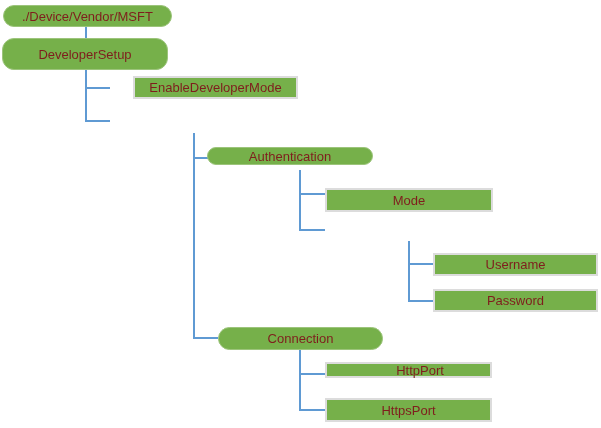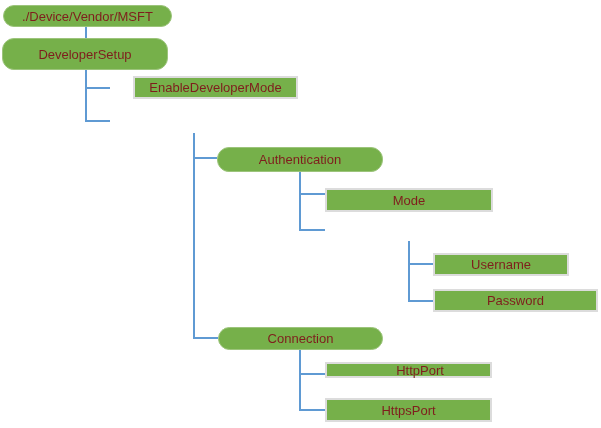--- a/index.html
+++ b/index.html
@@ -69,26 +69,26 @@
   <div class="conn h" style="left:299px; top:373px; width:26px;"></div>
   <div class="conn h" style="left:299px; top:409px; width:26px;"></div>
 
   <div class="node pill" style="left:3px; top:5px; width:169px; height:22px;">./Device/Vendor/MSFT</div>
 
   <div class="node pill" style="left:2px; top:38px; width:166px; height:32px;">DeveloperSetup</div>
 
   <div class="node rect" style="left:110px; top:76px; width:165px; height:23px;margin-left:23px;">EnableDeveloperMode</div>
 
 
-  <div class="node pill" style="left:217px; top:147px; width:166px; height:25px;">Authentication</div>
+  <div class="node pill" style="left:207px; top:147px; width:166px; height:18px;">Authentication</div>
 
   <div class="node rect" style="left:325px; top:188px; width:168px; height:24px;">Mode</div>
 
 
-  <div class="node rect" style="left:433px; top:253px; width:136px; height:23px;">Username</div>
+  <div class="node rect" style="left:433px; top:253px; width:165px; height:23px;">Username</div>
 
   <div class="node rect" style="left:433px; top:289px; width:165px; height:23px;">Password</div>
 
   <div class="node pill" style="left:218px; top:327px; width:165px; height:23px;">Connection</div>
 
   <div class="node rect" style="left:325px; top:362px; width:167px; height:16px;padding-left:23px;">HttpPort</div>
 
   <div class="node rect" style="left:325px; top:398px; width:167px; height:24px;">HttpsPort</div>
 
 </div>

